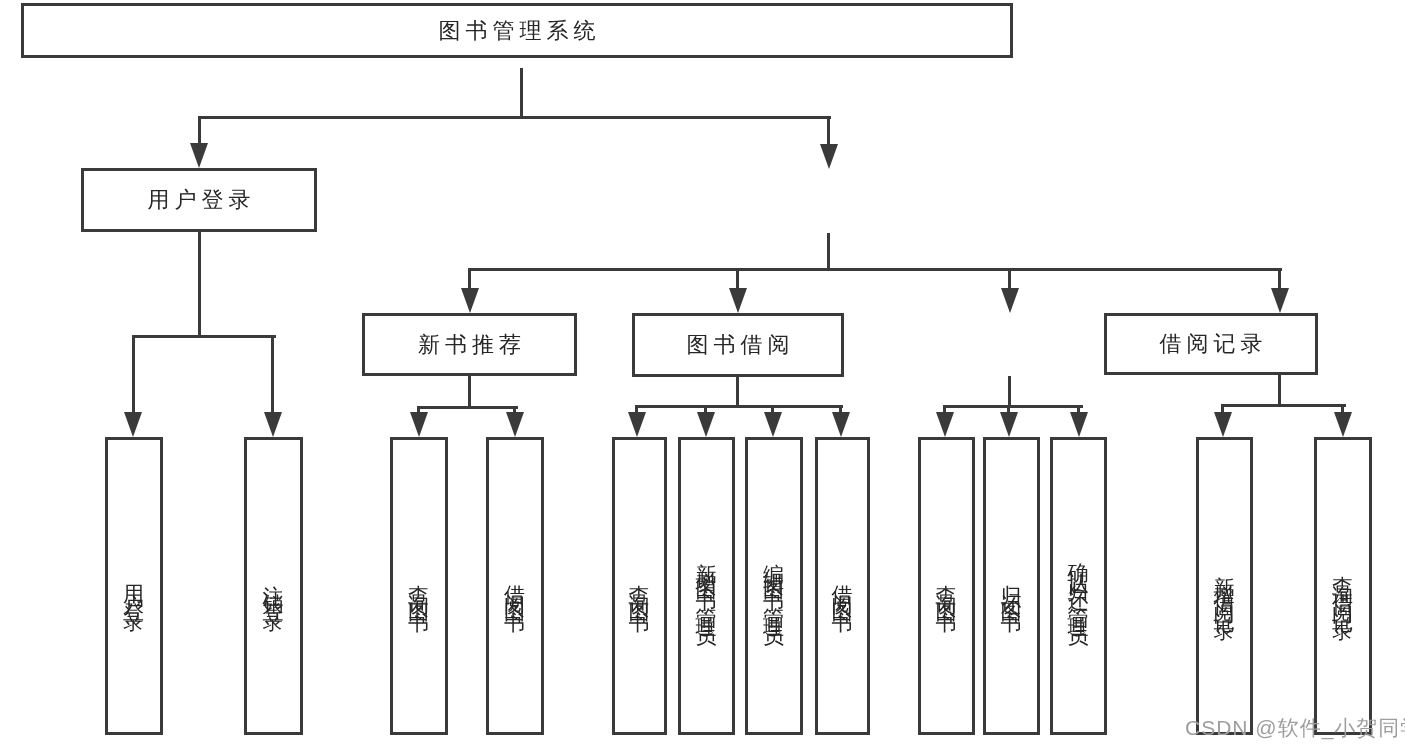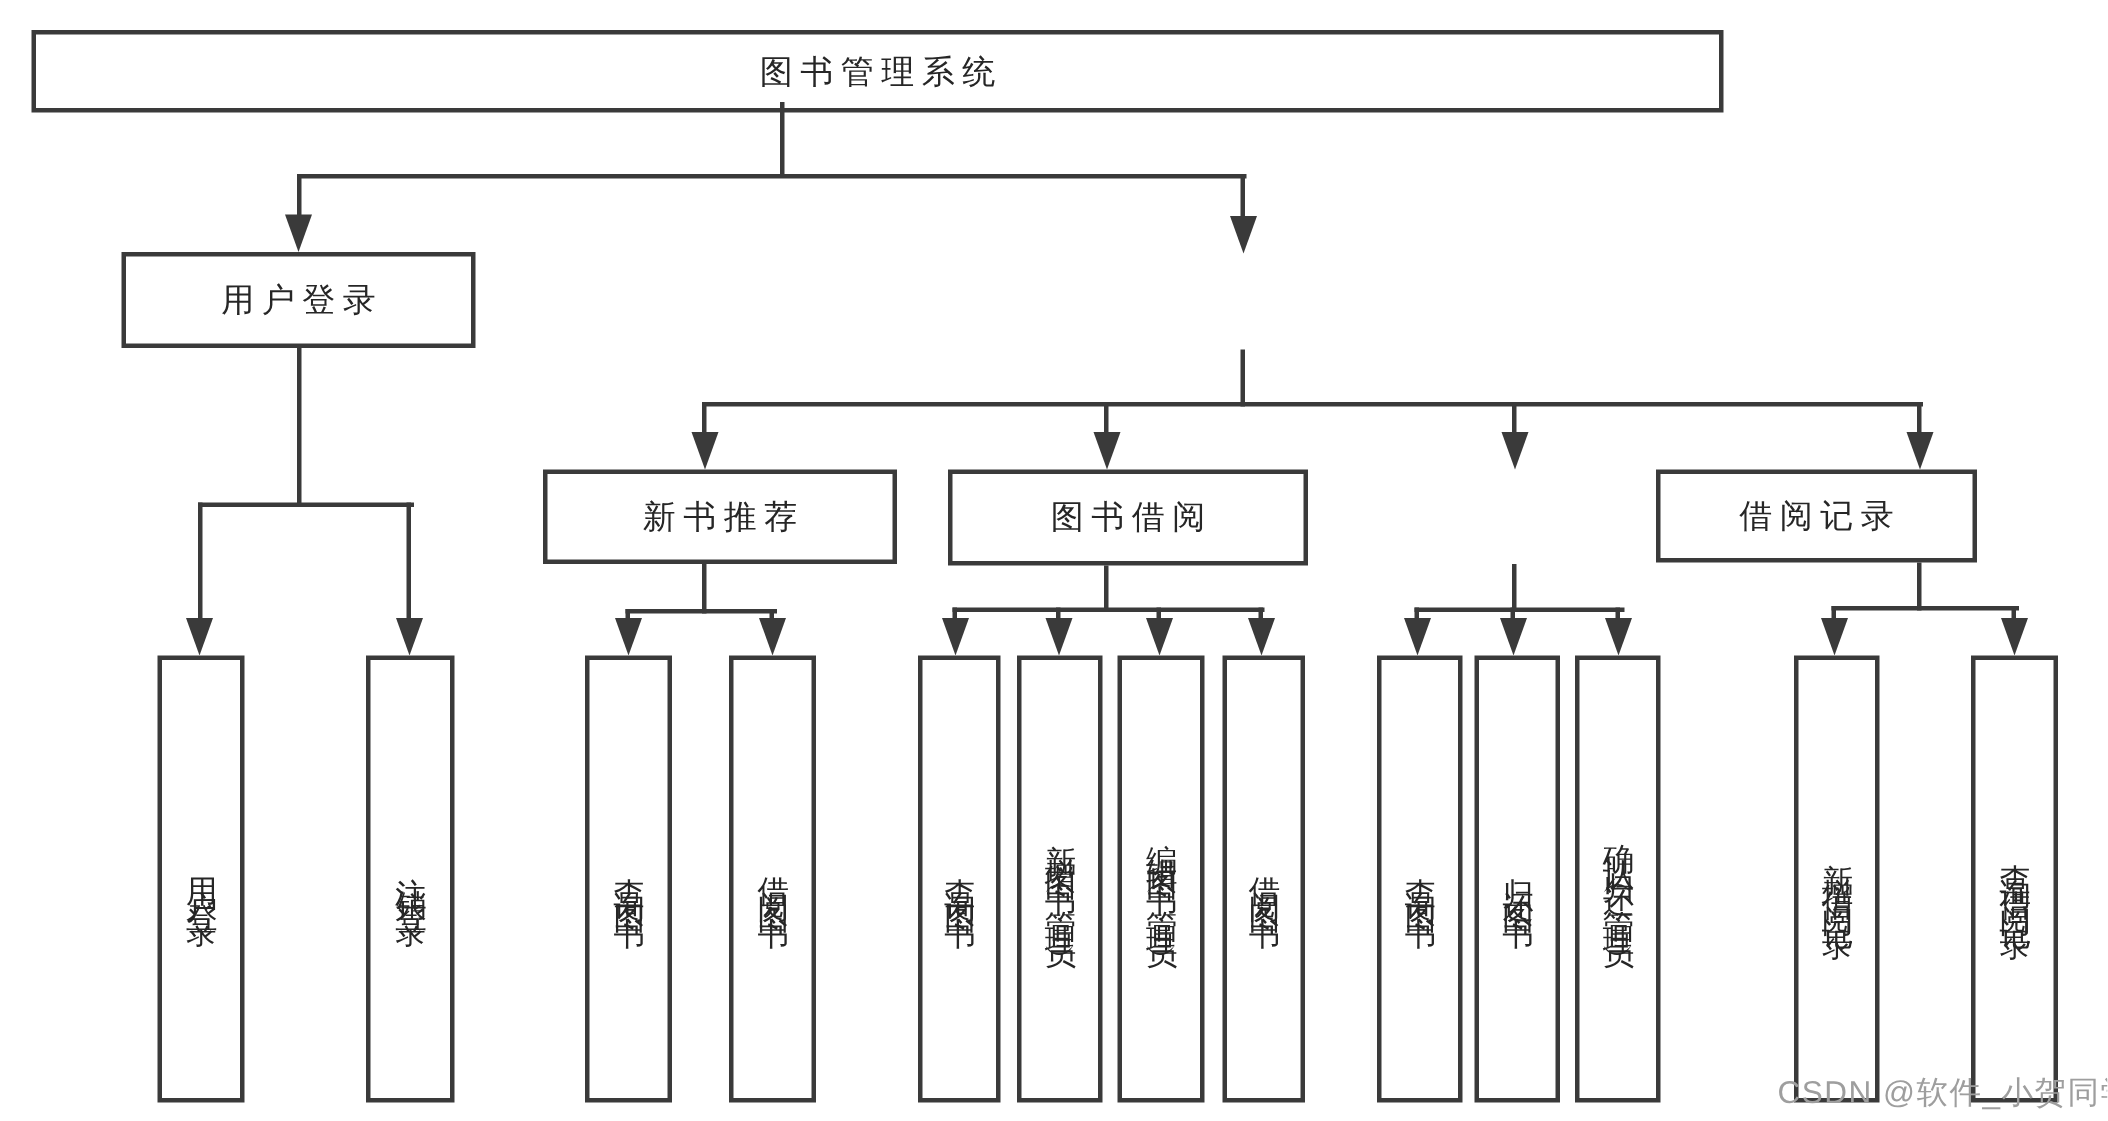--- a/index.html
+++ b/index.html
@@ -32,21 +32,21 @@
   .watermark{
     position:absolute;left:1185px;top:714px;font-size:21px;letter-spacing:1px;
     color:var(--watermark);white-space:nowrap;
   }
 </style>
 </head>
 <body>
 
 <div class="canvas">
 
-  <div class="box hbox" style="left:21px;top:20px;width:1128px;height:55px">
+  <div class="box hbox" style="left:21px;top:3px;width:992px;height:55px">
     <span>图书管理系统</span>
   </div>
 
   <div>
     <div class="vline" style="left:520px;top:68px;height:50px"></div>
     <div class="hline" style="left:198px;top:116px;width:633px"></div>
     <div class="vline" style="left:198px;top:116px;height:30px"></div>
     <div class="vline" style="left:827px;top:116px;height:30px"></div>
     <div class="arrow" style="left:190px;top:143px"></div>
     <div class="arrow" style="left:820px;top:144px"></div>
@@ -71,24 +71,24 @@
     <div class="vline" style="left:468px;top:268px;height:22px"></div>
     <div class="vline" style="left:736px;top:268px;height:22px"></div>
     <div class="vline" style="left:1008px;top:268px;height:22px"></div>
     <div class="vline" style="left:1278px;top:268px;height:22px"></div>
     <div class="arrow" style="left:461px;top:288px"></div>
     <div class="arrow" style="left:729px;top:288px"></div>
     <div class="arrow" style="left:1001px;top:288px"></div>
     <div class="arrow" style="left:1271px;top:288px"></div>
   </div>
 
-  <div class="box hbox" style="left:362px;top:313px;width:236px;height:63px">
+  <div class="box hbox" style="left:362px;top:313px;width:215px;height:63px">
     <span>新书推荐</span>
   </div>
-  <div class="box hbox" style="left:632px;top:313px;width:240px;height:64px">
+  <div class="box hbox" style="left:632px;top:313px;width:212px;height:64px">
     <span>图书借阅</span>
   </div>
   <div class="box hbox" style="left:1104px;top:313px;width:214px;height:62px">
     <span>借阅记录</span>
   </div>
 
   <div>
     <div class="vline" style="left:468px;top:376px;height:33px"></div>
     <div class="hline" style="left:417px;top:406px;width:101px"></div>
     <div class="vline" style="left:417px;top:406px;height:8px"></div>

